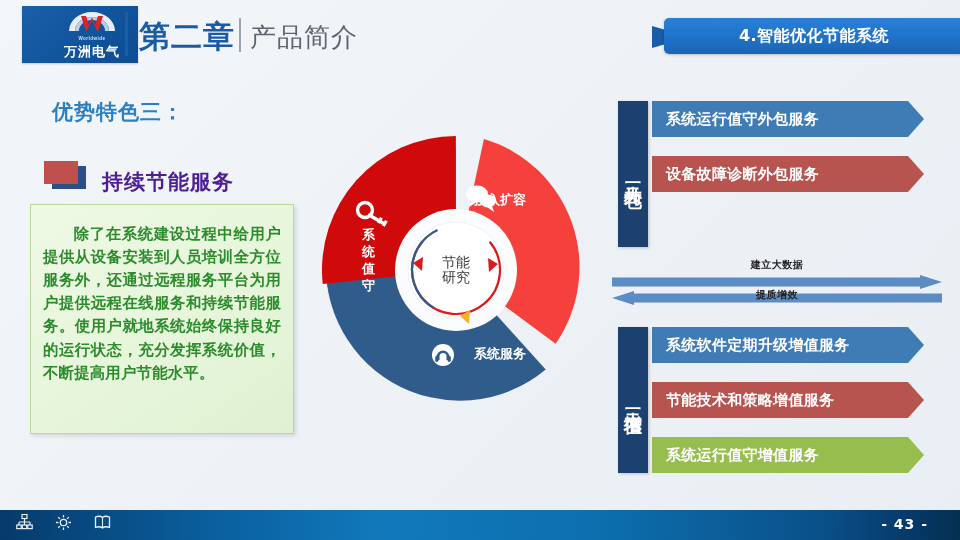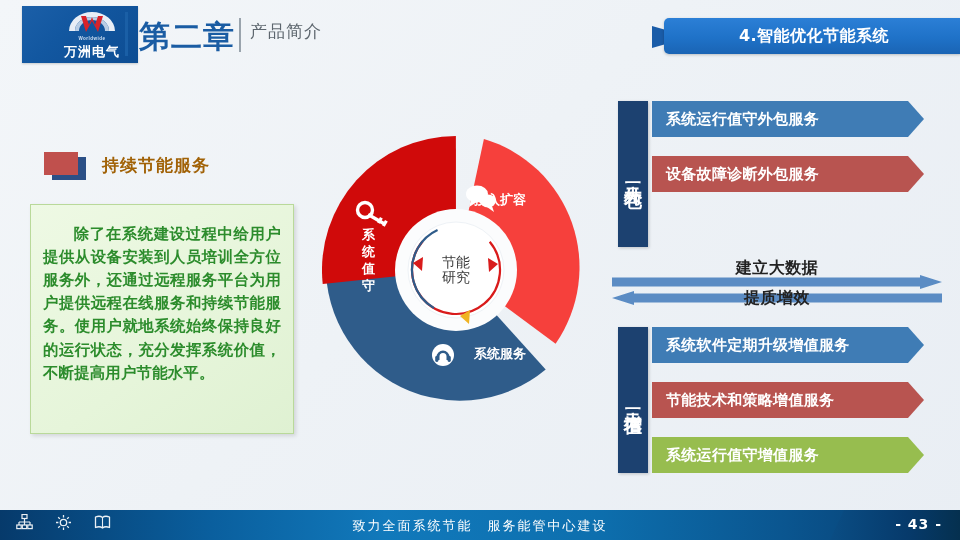--- a/index.html
+++ b/index.html
@@ -20,32 +20,32 @@
   }
   .logo-mark{position:relative;width:54px;height:26px;margin-top:1px;}
   .logo-mark svg{display:block;}
   .logo-sub{color:#cfe0f2;font-size:4.5px;letter-spacing:.5px;margin-top:1px;font-weight:bold;}
   .logo-cn{color:#fff;font-size:13px;font-weight:bold;letter-spacing:1px;margin-top:2px;
            font-family:"DejaVu Sans",sans-serif;}
   .hdr-divider{position:absolute;left:125px;top:12px;width:3px;height:44px;background:#1a5fa6;}
   .hdr-chapter{position:absolute;left:139px;top:16px;font-size:31px;font-weight:bold;color:#1a5ca3;
                font-family:"DejaVu Sans",sans-serif;letter-spacing:1px;}
   .hdr-sep{position:absolute;left:239px;top:18px;width:1.5px;height:34px;background:#9aa4ad;}
-  .hdr-sub{position:absolute;left:250px;top:20px;font-size:17px;color:#5d666e;
+  .hdr-sub{position:absolute;left:250px;top:20px;font-size:26px;color:#5d666e;
            font-family:"DejaVu Sans",sans-serif;letter-spacing:1px;}
 
   
   .feature-title{position:absolute;left:52px;top:98px;font-size:21px;font-weight:bold;color:#2b7fc4;
                  font-family:"DejaVu Sans",sans-serif;letter-spacing:1px;}
   .bullet-row{position:absolute;left:44px;top:152px;display:flex;align-items:center;}
   .bullet-sq{position:relative;width:40px;height:27px;}
   .bullet-sq .back{position:absolute;left:8px;top:5px;width:34px;height:23px;background:#2b4f86;}
   .bullet-sq .front{position:absolute;left:0;top:0;width:34px;height:23px;background:#c0504d;}
-  .bullet-label{margin-left:18px;font-size:17px;font-weight:bold;color:#a16207;
-                font-family:"DejaVu Sans",sans-serif;letter-spacing:1px;}
+  .bullet-label{margin-left:18px;font-size:21px;font-weight:bold;color:#4c1d95;
+                font-family:"DejaVu Sans",sans-serif;letter-spacing:1px;margin-top:16px;}
 
   .green-box{
     position:absolute;left:30px;top:204px;width:264px;height:230px;
     background:linear-gradient(145deg,#eef9e4 0%,#e6f5da 60%,#dff1d2 100%);
     border:1.5px solid #b9d99a;box-sizing:border-box;
     box-shadow:2px 2px 4px rgba(0,0,0,.12);
     padding:18px 12px 8px 12px;
   }
   .green-text{
     font-family:"DejaVu Serif","Liberation Serif",serif;
@@ -88,37 +88,37 @@
   .chev{
     position:absolute;height:36px;display:flex;align-items:center;
     color:#fff;font-size:15px;font-weight:bold;font-family:"DejaVu Sans",sans-serif;
     padding-left:14px;box-sizing:border-box;letter-spacing:.3px;
     clip-path:polygon(0 0,calc(100% - 16px) 0,100% 50%,calc(100% - 16px) 100%,0 100%);
   }
   .chev.blue{background:#3f7cb5;}
   .chev.red{background:#b85450;}
   .chev.green{background:#97bd4f;}
 
-  .arrow-lbl{position:absolute;font-size:16px;color:#222;font-weight:bold;
+  .arrow-lbl{position:absolute;font-size:10px;color:#222;font-weight:bold;
              font-family:"DejaVu Sans",sans-serif;text-align:center;letter-spacing:.5px;}
   .arrow-bar{position:absolute;height:14px;background:#5b8cc4;}
   .arrow-right{clip-path:polygon(0 18%,calc(100% - 22px) 18%,calc(100% - 22px) 0,100% 50%,calc(100% - 22px) 100%,calc(100% - 22px) 82%,0 82%);}
   .arrow-left{clip-path:polygon(22px 0,22px 18%,100% 18%,100% 82%,22px 82%,22px 100%,0 50%);}
 
   
   .footer{
     position:absolute;left:0;bottom:0;width:960px;height:30px;
     background:linear-gradient(90deg,#063a6b 0%,#0a5f9e 22%,#1179bb 40%,#0d6fae 62%,#0a558f 82%,#063a6b 100%);
     color:#fff;
   }
   .footer-icons{position:absolute;left:16px;top:4px;display:flex;gap:22px;align-items:center;}
   .footer-icons svg{display:block;opacity:.92;}
   .footer-center{position:absolute;left:0;right:0;top:7px;text-align:center;font-size:13px;
                  letter-spacing:2px;font-family:"DejaVu Sans",sans-serif;}
-  .footer-page{position:absolute;right:18px;top:6px;font-size:14px;font-weight:bold;
+  .footer-page{position:absolute;right:32px;top:6px;font-size:14px;font-weight:bold;
                font-family:"DejaVu Sans",sans-serif;letter-spacing:1px;}
   .footer-tab{position:absolute;right:0;top:0;width:130px;height:30px;
               background:linear-gradient(90deg,#0a4d84 0%,#063a6b 60%,#05304f 100%);
               clip-path:polygon(14px 0,100% 0,100% 100%,0 100%);}
 </style>
 </head>
 <body>
 
 <div class="slide">
 
@@ -132,20 +132,21 @@
     </div>
     <div class="logo-sub">Worldwide</div>
     <div class="logo-cn">万洲电气</div>
   </div>
 
   <div class="hdr-divider"></div>
   <div class="hdr-chapter">第二章</div>
   <div class="hdr-sep"></div>
   <div class="hdr-sub">产品简介</div>
 
+  <div class="feature-title">优势特色三：</div>
 
   <div class="bullet-row">
     <div class="bullet-sq">
       <div class="back"></div>
         <div class="front"></div>
     </div>
     <div class="bullet-label">持续节能服务</div>
   </div>
 
   <div class="green-box">
@@ -246,17 +247,16 @@
         </svg>
       </span>
       <span>
         <svg width="17" height="17" viewBox="0 0 17 17">
           <path d="M8.5 3.5 C6.5 1.8 3.5 2.2 1.5 3 L1.5 13.5 C3.5 12.7 6.5 12.4 8.5 14
                    C10.5 12.4 13.5 12.7 15.5 13.5 L15.5 3 C13.5 2.2 10.5 1.8 8.5 3.5 Z" fill="none" stroke="#fff" stroke-width="1.3" stroke-linejoin="round"></path>
           <path d="M8.5 3.5 L8.5 14" stroke="#fff" stroke-width="1.1"></path>
         </svg>
       </span>
     </div>
-    <div class="footer-center">致力全面系统节能　服务能管中心建设</div>
     <div class="footer-page">- 43 -</div>
   </div>
 
 </div>
 
 </body></html>

